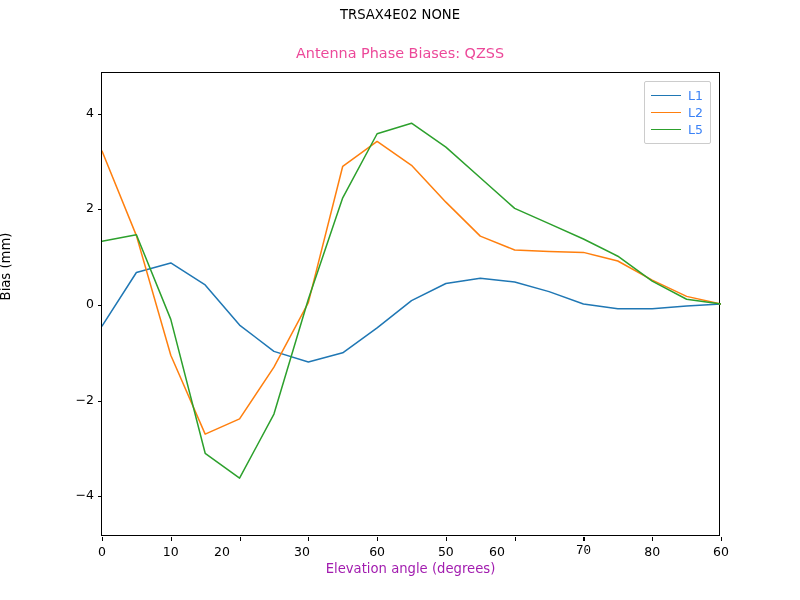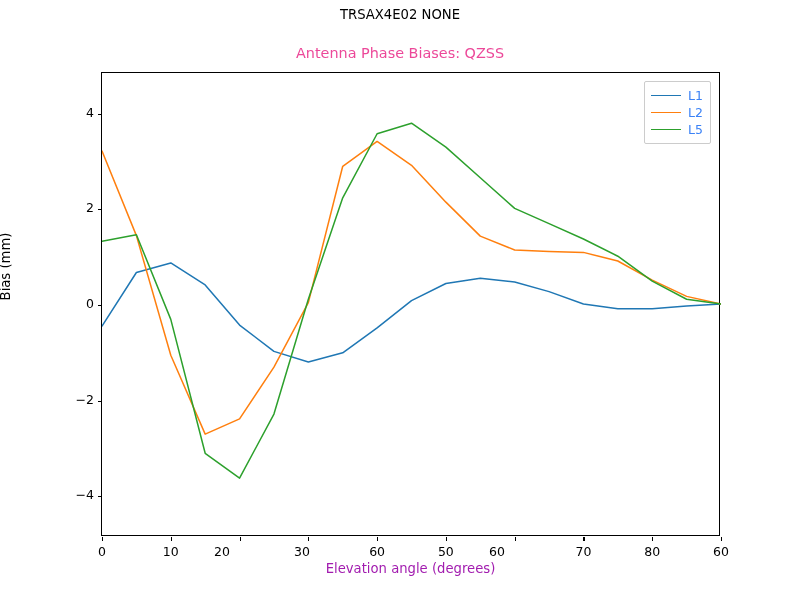--- a/index.html
+++ b/index.html
@@ -89,21 +89,21 @@
         <div class="xticklabel" style="left: 120px;">20</div>
         <div class="tick xtick" style="left: 206.333px;"></div>
         <div class="xticklabel" style="left: 200px;">30</div>
         <div class="tick xtick" style="left: 275.111px;"></div>
         <div class="xticklabel" style="left: 275.111px;">60</div>
         <div class="tick xtick" style="left: 343.889px;"></div>
         <div class="xticklabel" style="left: 343.889px;">50</div>
         <div class="tick xtick" style="left: 412.667px;"></div>
         <div class="xticklabel" style="left: 395px; text-align: center;">60</div>
         <div class="tick xtick" style="left: 481.444px;"></div>
-        <div class="xticklabel" style="left: 481.444px;">70</div>
+        <div class="xticklabel" style="left: 481.444px; font-family: Liberation Mono, monospace;">70</div>
         <div class="tick xtick" style="left: 550.222px;"></div>
         <div class="xticklabel" style="left: 550.222px;">80</div>
         <div class="tick xtick" style="left: 619px;"></div>
         <div class="xticklabel" style="left: 619px;">60</div>
       </div>
     <div id="yticks-group">
         <div class="tick ytick" style="top: 423.34px;"></div>
         <div class="yticklabel" style="top: 423.34px;">−4</div>
         <div class="tick ytick" style="top: 327.67px;"></div>
         <div class="yticklabel" style="top: 327.67px;">−2</div>

